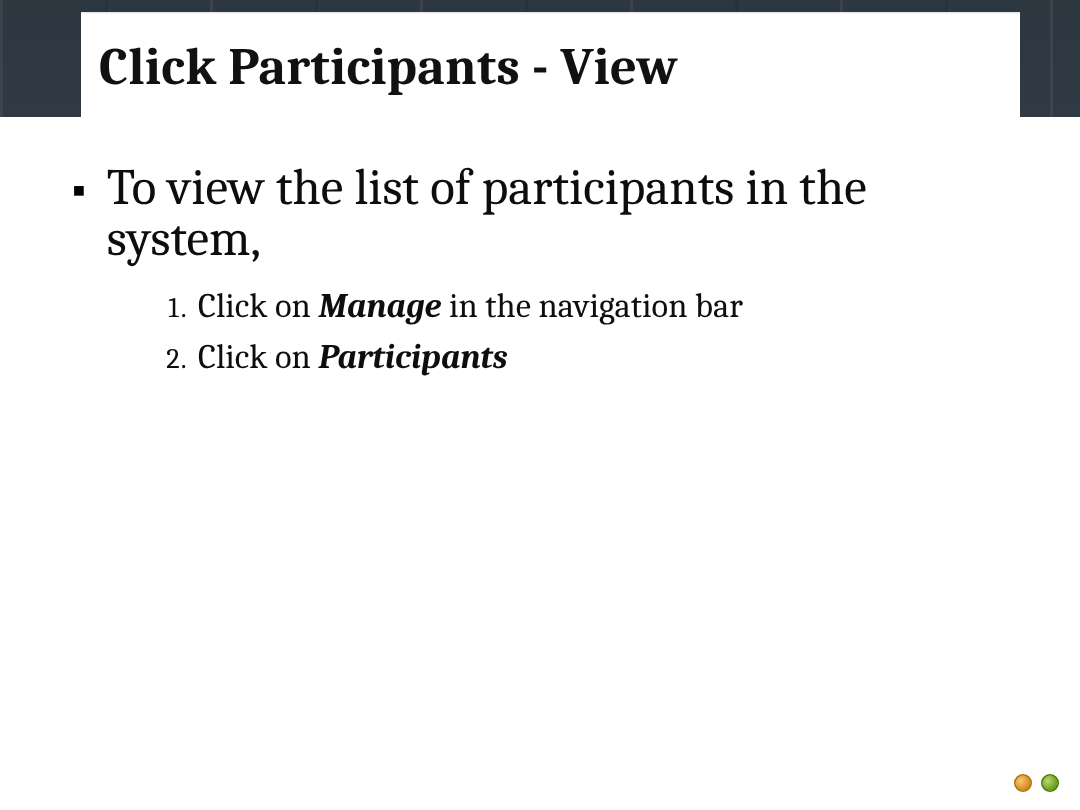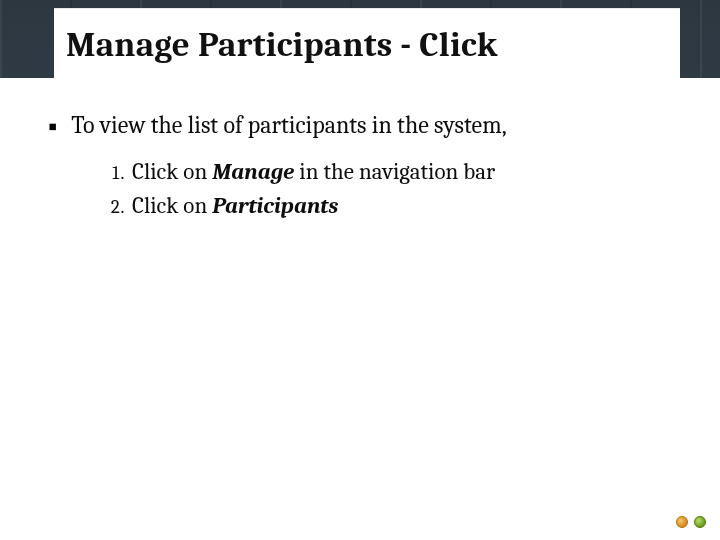--- a/index.html
+++ b/index.html
@@ -79,21 +79,21 @@
 
   .bullet-marker {
     font-size: 26px;
     line-height: 34px;
     margin-right: 14px;
     margin-top: 2px;
     color: #000;
   }
 
   .bullet-text {
-    font-size: 24px;
+    font-size: 34px;
     line-height: 34px;
     color: #0d0d0d;
   }
 
   .ol {
     margin: 12px 0 0 0;
     padding-left: 80px;
     list-style: decimal;
     font-size: 23px;
     line-height: 32px;
@@ -132,21 +132,21 @@
     border-color: #4a7a00;
   }
 </style>
 </head>
 <body>
 
 <div class="slide">
 
   <div class="header">
     <div class="title-wrap">
-      <div class="title">Manage Participants - Click</div>
+      <div class="title">Click Participants - View</div>
     </div>
   </div>
 
   <div class="content">
 
     <div class="bullet-row">
       <div class="bullet-marker">▪︎</div>
       <div class="bullet-text">To view the list of participants in the system,</div>
     </div>
 

